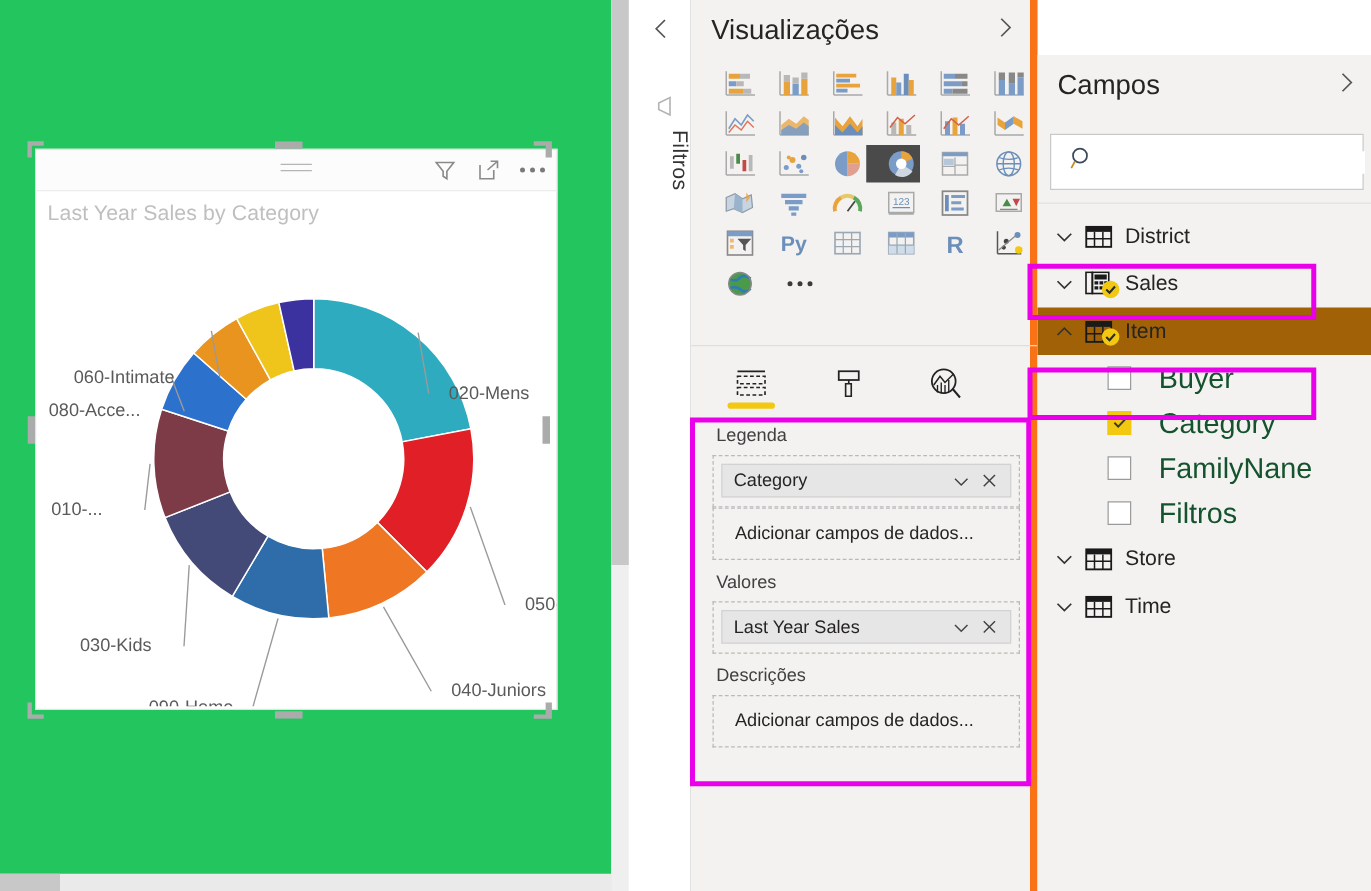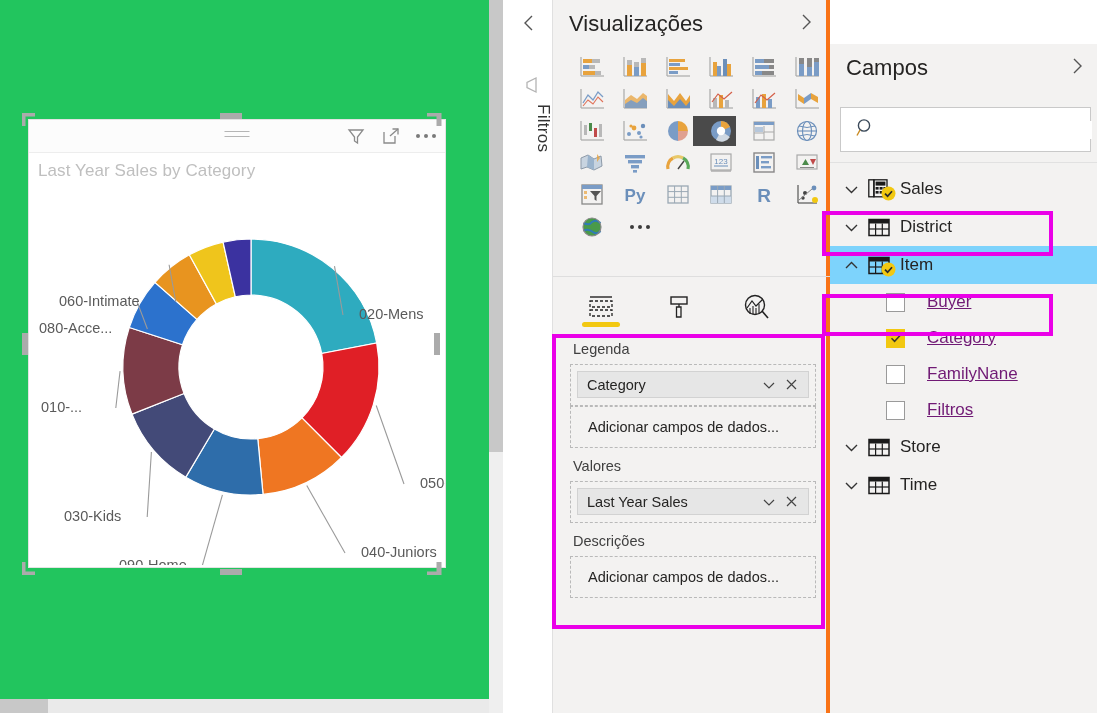--- a/index.html
+++ b/index.html
@@ -79,21 +79,21 @@
   .filters-label {
     position: absolute; left: 0; top: 104px; width: 48px;
     text-align: center; font-size: 17px; color: #333;
     writing-mode: vertical-rl; text-orientation: mixed;
     letter-spacing: .3px;
   }
 
   
   .viz-pane {
     position: absolute; left: 553px; top: 0; width: 277px; height: 713px;
-    background: #f3f2f1; border-right: 4px solid #f97316;
+    background: #f3f2f1; border-right: 6px solid #f97316;
   }
   .pane-head {
     position: relative; height: 50px; padding: 11px 14px 0 16px;
   }
   .pane-head h2 { font-size: 22px; font-weight: 400; color: #252423; }
   .pane-expand {
     position: absolute; right: 12px; top: 12px; cursor: pointer;
     font-size: 20px; color: #555; line-height: 1;
   }
 
@@ -164,29 +164,29 @@
     width: 251px; height: 45px; background: #ffffff; border: 1px solid #c9c9c9;
     display: flex; align-items: center; padding-left: 14px;
   }
   .fields-sep { position: absolute; left: 0; top: 118px; width: 267px; height: 1px; background: #e1e1e1; }
 
   .field-list { position: absolute; left: 0; top: 126px; width: 267px; }
   .field-row {
     height: 38px; display: flex; align-items: center; cursor: pointer; position: relative;
   }
   .field-row.table-row-node { padding-left: 8px; }
-  .field-row.selected-node { background: #7dd3fc; }
+  .field-row.selected-node { background: #a16207; }
   .chev { width: 26px; display: flex; align-items: center; justify-content: center; }
   .tbl-ic { width: 30px; display: flex; align-items: center; justify-content: center; position: relative; }
   .field-name { font-size: 17px; color: #252423; padding-left: 6px; }
   .leaf-row { height: 36px; display: flex; align-items: center; cursor: pointer; padding-left: 56px; }
   .cbox { width: 19px; height: 19px; border: 1px solid #9a9a9a; background: #fff; }
   .cbox.checked { background: #f2c811; border-color: #f2c811;
     display: flex; align-items: center; justify-content: center; }
-  .leaf-name { font-size: 17px; color: #701a75; padding-left: 22px; text-decoration: underline; }
+  .leaf-name { font-size: 23px; color: #14532d; padding-left: 22px; }
 </style>
 </head>
 <body>
 
 <div id="root">
 
   <div class="canvas">
 
     <div class="visual">
       <div class="visual-header">
@@ -686,127 +686,127 @@
     <div class="fields-sep"></div>
 
     <div class="field-list" id="field-list">
         <div class="field-row table-row-node">
           <span class="chev">
             <svg width="17" height="17" viewBox="0 0 17 17">
               <path d="M3 6 L8.5 11.5 L14 6" fill="none" stroke="#333" stroke-width="1.4"></path>
             </svg>
           </span>
           <span class="tbl-ic">
+            <svg width="22" height="19" viewBox="0 0 22 19">
+              <rect x="1" y="1.5" width="20" height="16" fill="none" stroke="#1a1a1a" stroke-width="1.5"></rect>
+              <rect x="1" y="1.5" width="20" height="4" fill="#1a1a1a"></rect>
+              <line x1="1" y1="11" x2="21" y2="11" stroke="#1a1a1a" stroke-width="1.2"></line>
+              <line x1="7.6" y1="5.5" x2="7.6" y2="17.5" stroke="#1a1a1a" stroke-width="1.2"></line>
+              <line x1="14.3" y1="5.5" x2="14.3" y2="17.5" stroke="#1a1a1a" stroke-width="1.2"></line>
+            </svg>
+          </span>
+          <span class="field-name">District</span>
+        </div>
+        <div class="field-row table-row-node">
+          <span class="chev">
+            <svg width="17" height="17" viewBox="0 0 17 17">
+              <path d="M3 6 L8.5 11.5 L14 6" fill="none" stroke="#333" stroke-width="1.4"></path>
+            </svg>
+          </span>
+          <span class="tbl-ic">
             <svg width="22" height="20" viewBox="0 0 22 20">
               <rect x="0.8" y="0.8" width="5" height="17" fill="none" stroke="#1a1a1a" stroke-width="1.3"></rect>
               <rect x="6" y="0.8" width="13" height="17" fill="none" stroke="#1a1a1a" stroke-width="1.3"></rect>
               <rect x="7.6" y="2.6" width="9.8" height="4" fill="#1a1a1a"></rect>
               <rect x="7.6" y="8" width="3" height="2.6" fill="#1a1a1a"></rect>
               <rect x="11.6" y="8" width="3" height="2.6" fill="#1a1a1a"></rect>
               <rect x="7.6" y="12" width="3" height="2.6" fill="#1a1a1a"></rect>
               <rect x="11.6" y="12" width="3" height="2.6" fill="#1a1a1a"></rect>
               <rect x="15.4" y="8" width="2.4" height="6.6" fill="#1a1a1a"></rect>
             </svg>
             <svg width="15" height="15" viewBox="0 0 15 15" style="position:absolute;right:-2px;bottom:-2px;">
               <circle cx="7.5" cy="7.5" r="7" fill="#f2c811"></circle>
               <path d="M4 7.6 L6.6 10.2 L11 5.2" fill="none" stroke="#2b2b2b" stroke-width="1.7"></path>
             </svg>
           </span>
           <span class="field-name">Sales</span>
         </div>
-        <div class="field-row table-row-node">
+        <div class="field-row table-row-node selected-node">
           <span class="chev">
             <svg width="17" height="17" viewBox="0 0 17 17">
-              <path d="M3 6 L8.5 11.5 L14 6" fill="none" stroke="#333" stroke-width="1.4"></path>
+              <path d="M3 11 L8.5 5.5 L14 11" fill="none" stroke="#333" stroke-width="1.4"></path>
             </svg>
           </span>
           <span class="tbl-ic">
             <svg width="22" height="19" viewBox="0 0 22 19">
               <rect x="1" y="1.5" width="20" height="16" fill="none" stroke="#1a1a1a" stroke-width="1.5"></rect>
               <rect x="1" y="1.5" width="20" height="4" fill="#1a1a1a"></rect>
               <line x1="1" y1="11" x2="21" y2="11" stroke="#1a1a1a" stroke-width="1.2"></line>
               <line x1="7.6" y1="5.5" x2="7.6" y2="17.5" stroke="#1a1a1a" stroke-width="1.2"></line>
               <line x1="14.3" y1="5.5" x2="14.3" y2="17.5" stroke="#1a1a1a" stroke-width="1.2"></line>
             </svg>
-          </span>
-          <span class="field-name">District</span>
-        </div>
-        <div class="field-row table-row-node selected-node">
+            <svg width="15" height="15" viewBox="0 0 15 15" style="position:absolute;right:-2px;bottom:-2px;">
+              <circle cx="7.5" cy="7.5" r="7" fill="#f2c811"></circle>
+              <path d="M4 7.6 L6.6 10.2 L11 5.2" fill="none" stroke="#2b2b2b" stroke-width="1.7"></path>
+            </svg>
+          </span>
+          <span class="field-name">Item</span>
+        </div>
+        <div class="leaf-row">
+          <span class="cbox"></span>
+          <span class="leaf-name">Buyer</span>
+        </div>
+        <div class="leaf-row selected-node">
+          <span class="cbox checked">
+            <svg width="14" height="14" viewBox="0 0 14 14">
+              <path d="M2.5 7.2 L5.6 10.3 L11.5 4" fill="none" stroke="#3a3a2a" stroke-width="1.5"></path>
+            </svg>
+          </span>
+          <span class="leaf-name">Category</span>
+        </div>
+        <div class="leaf-row">
+          <span class="cbox"></span>
+          <span class="leaf-name">FamilyNane</span>
+        </div>
+        <div class="leaf-row">
+          <span class="cbox"></span>
+          <span class="leaf-name">Filtros</span>
+        </div>
+        <div class="field-row table-row-node">
           <span class="chev">
             <svg width="17" height="17" viewBox="0 0 17 17">
-              <path d="M3 11 L8.5 5.5 L14 11" fill="none" stroke="#333" stroke-width="1.4"></path>
+              <path d="M3 6 L8.5 11.5 L14 6" fill="none" stroke="#333" stroke-width="1.4"></path>
             </svg>
           </span>
           <span class="tbl-ic">
             <svg width="22" height="19" viewBox="0 0 22 19">
               <rect x="1" y="1.5" width="20" height="16" fill="none" stroke="#1a1a1a" stroke-width="1.5"></rect>
               <rect x="1" y="1.5" width="20" height="4" fill="#1a1a1a"></rect>
               <line x1="1" y1="11" x2="21" y2="11" stroke="#1a1a1a" stroke-width="1.2"></line>
               <line x1="7.6" y1="5.5" x2="7.6" y2="17.5" stroke="#1a1a1a" stroke-width="1.2"></line>
               <line x1="14.3" y1="5.5" x2="14.3" y2="17.5" stroke="#1a1a1a" stroke-width="1.2"></line>
             </svg>
-            <svg width="15" height="15" viewBox="0 0 15 15" style="position:absolute;right:-2px;bottom:-2px;">
-              <circle cx="7.5" cy="7.5" r="7" fill="#f2c811"></circle>
-              <path d="M4 7.6 L6.6 10.2 L11 5.2" fill="none" stroke="#2b2b2b" stroke-width="1.7"></path>
-            </svg>
-          </span>
-          <span class="field-name">Item</span>
-        </div>
-        <div class="leaf-row">
-          <span class="cbox"></span>
-          <span class="leaf-name">Buyer</span>
-        </div>
-        <div class="leaf-row selected-node">
-          <span class="cbox checked">
-            <svg width="14" height="14" viewBox="0 0 14 14">
-              <path d="M2.5 7.2 L5.6 10.3 L11.5 4" fill="none" stroke="#3a3a2a" stroke-width="1.5"></path>
-            </svg>
-          </span>
-          <span class="leaf-name">Category</span>
-        </div>
-        <div class="leaf-row">
-          <span class="cbox"></span>
-          <span class="leaf-name">FamilyNane</span>
-        </div>
-        <div class="leaf-row">
-          <span class="cbox"></span>
-          <span class="leaf-name">Filtros</span>
+          </span>
+          <span class="field-name">Store</span>
         </div>
         <div class="field-row table-row-node">
           <span class="chev">
             <svg width="17" height="17" viewBox="0 0 17 17">
               <path d="M3 6 L8.5 11.5 L14 6" fill="none" stroke="#333" stroke-width="1.4"></path>
             </svg>
           </span>
           <span class="tbl-ic">
             <svg width="22" height="19" viewBox="0 0 22 19">
               <rect x="1" y="1.5" width="20" height="16" fill="none" stroke="#1a1a1a" stroke-width="1.5"></rect>
               <rect x="1" y="1.5" width="20" height="4" fill="#1a1a1a"></rect>
               <line x1="1" y1="11" x2="21" y2="11" stroke="#1a1a1a" stroke-width="1.2"></line>
               <line x1="7.6" y1="5.5" x2="7.6" y2="17.5" stroke="#1a1a1a" stroke-width="1.2"></line>
               <line x1="14.3" y1="5.5" x2="14.3" y2="17.5" stroke="#1a1a1a" stroke-width="1.2"></line>
             </svg>
           </span>
-          <span class="field-name">Store</span>
-        </div>
-        <div class="field-row table-row-node">
-          <span class="chev">
-            <svg width="17" height="17" viewBox="0 0 17 17">
-              <path d="M3 6 L8.5 11.5 L14 6" fill="none" stroke="#333" stroke-width="1.4"></path>
-            </svg>
-          </span>
-          <span class="tbl-ic">
-            <svg width="22" height="19" viewBox="0 0 22 19">
-              <rect x="1" y="1.5" width="20" height="16" fill="none" stroke="#1a1a1a" stroke-width="1.5"></rect>
-              <rect x="1" y="1.5" width="20" height="4" fill="#1a1a1a"></rect>
-              <line x1="1" y1="11" x2="21" y2="11" stroke="#1a1a1a" stroke-width="1.2"></line>
-              <line x1="7.6" y1="5.5" x2="7.6" y2="17.5" stroke="#1a1a1a" stroke-width="1.2"></line>
-              <line x1="14.3" y1="5.5" x2="14.3" y2="17.5" stroke="#1a1a1a" stroke-width="1.2"></line>
-            </svg>
-          </span>
           <span class="field-name">Time</span>
         </div>
       </div>
 
   </div>
 
   <div class="hl" style="left:822px;top:211px;width:231px;height:45px;"></div>
 
   <div class="hl" style="left:822px;top:294px;width:231px;height:42px;"></div>
 

